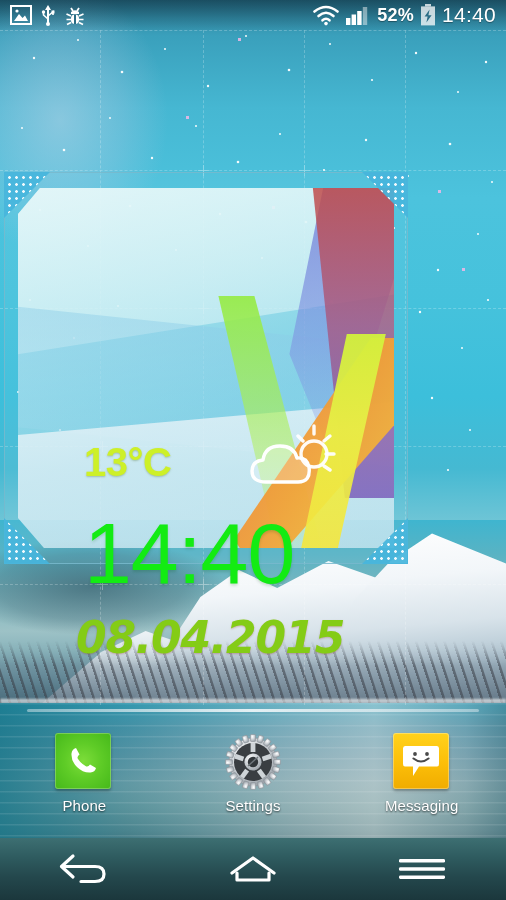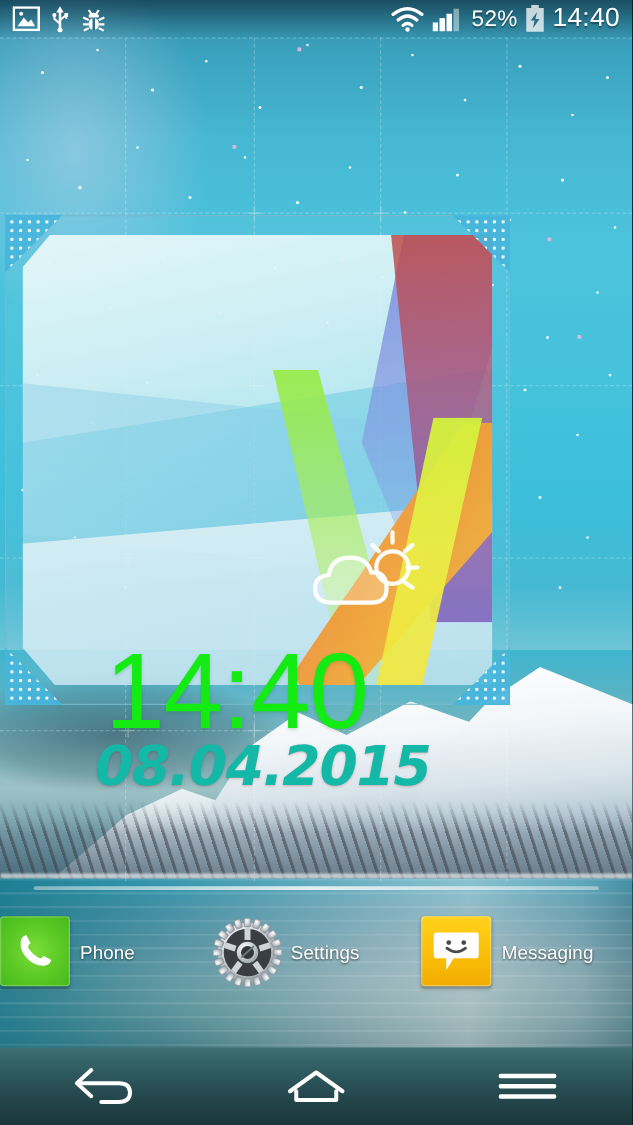--- a/index.html
+++ b/index.html
@@ -100,21 +100,21 @@
     position:absolute; left:0; top:0; width:506px; height:30px;
     display:flex; align-items:center; justify-content:space-between;
     padding:0 10px;
     background:linear-gradient(180deg, rgba(10,40,55,.55) 0%, rgba(20,70,88,.30) 60%, rgba(30,90,110,.08) 100%);
     z-index:40;
   }
   .sb-left, .sb-right { display:flex; align-items:center; gap:9px; }
   .sb-right { gap:6px; }
   .sb-ico { display:block; }
   .sb-pct {
-    color:#fff; font-size:18px; font-weight:400; letter-spacing:.2px;
+    color:#fff; font-size:18px; font-weight:700; letter-spacing:.2px;
     text-shadow:0 1px 1px rgba(0,0,0,.35);
   }
   .sb-clock {
     color:#fff; font-size:21px; font-weight:400; letter-spacing:.3px;
     text-shadow:0 1px 1px rgba(0,0,0,.35);
   }
 
   
   .widget {
     position:absolute; left:4px; top:172px; width:404px; height:392px;
@@ -202,40 +202,40 @@
   }
   .w-weather-ico { position:absolute; left:240px; top:252px; z-index:8; }
   .w-time {
     position:absolute; left:80px; top:338px;
     font-size:86px; font-weight:400; letter-spacing:-1px;
     color:#13eb13; line-height:1;
     text-shadow:0 2px 3px rgba(0,90,0,.18);
     z-index:8;
   }
   .w-date {
-    position:absolute; left:72px; top:420px;
+    position:absolute; left:72px; top:444px;
     font-size:44px; font-weight:bold; font-style:italic;
     font-family:"DejaVu Sans", sans-serif;
-    color:#14b8a6; line-height:1; letter-spacing:-1px;
+    color:#84cc16; line-height:1; letter-spacing:-1px;
     text-shadow:0 1px 2px rgba(140,0,0,.25);
     z-index:8;
   }
 
   
   .pageline {
     position:absolute; left:27px; top:709px; width:452px; height:3px;
     background:linear-gradient(90deg, rgba(235,242,245,.45), rgba(250,252,253,.85), rgba(235,242,245,.45));
     border-radius:2px; z-index:25;
   }
   .dock {
     position:absolute; left:0; top:733px; width:506px; height:100px;
     display:flex; align-items:flex-start; z-index:25;
   }
   .dock-item {
-    flex:1; display:flex; flex-direction:row; align-items:center; gap:6px;
+    flex:1; display:flex; flex-direction:column; align-items:center; gap:6px;
   }
   .dock-label {
     color:#fff; font-size:15px; letter-spacing:.1px;
     text-shadow:0 1px 2px rgba(0,0,0,.65);
   }
   .app-icon { width:58px; height:58px; position:relative; }
 
   .ic-phone {
     width:56px; height:56px; border-radius:3px;
     background:radial-gradient(circle at 50% 50%, #7ddd3a 0%, #5fcc27 45%, #45b81a 100%);
@@ -443,20 +443,21 @@
       </div>
     <div class="w-corner c-bl">
         <div class="tri"></div>
         <div class="dots"></div>
       </div>
     <div class="w-corner c-br">
         <div class="tri"></div>
         <div class="dots"></div>
       </div>
 
+    <div class="w-temp">13°C</div>
 
     <svg class="w-weather-ico" width="92" height="72" viewBox="0 0 92 72">
       <g stroke="#ffffff" stroke-width="3.4" stroke-linecap="round" fill="none" opacity=".95">
         <line x1="70" y1="2" x2="70" y2="10"></line>
         <line x1="86" y1="12" x2="80" y2="17"></line>
         <line x1="90" y1="30" x2="82" y2="30"></line>
         <line x1="86" y1="46" x2="80" y2="42"></line>
         <line x1="54" y1="12" x2="59" y2="17"></line>
       </g>
       <circle cx="70" cy="30" r="13" fill="none" stroke="#ffffff" stroke-width="3.4" opacity=".95"></circle>

